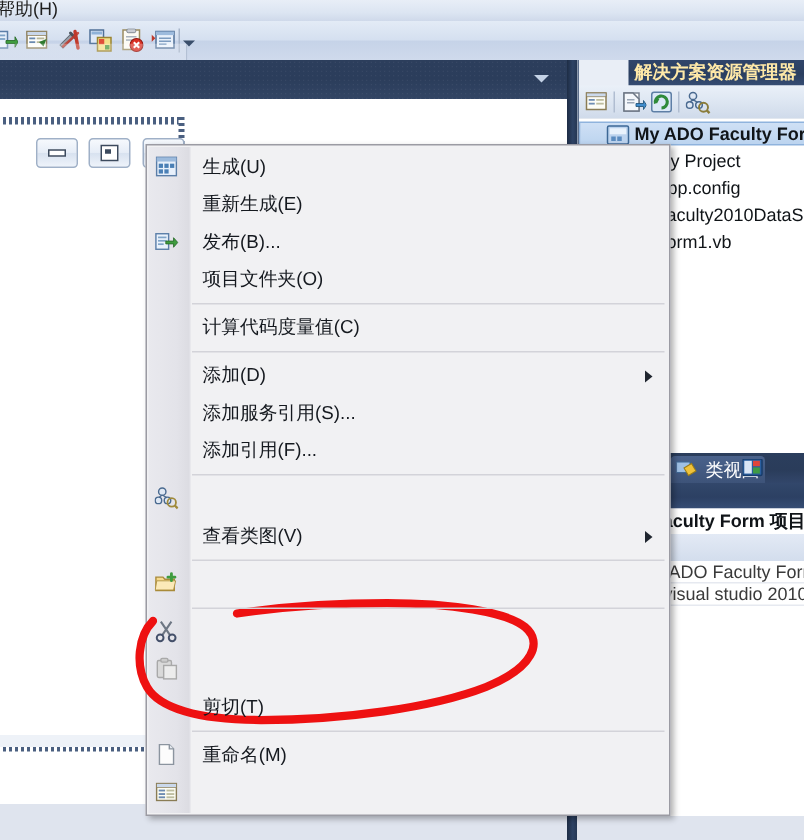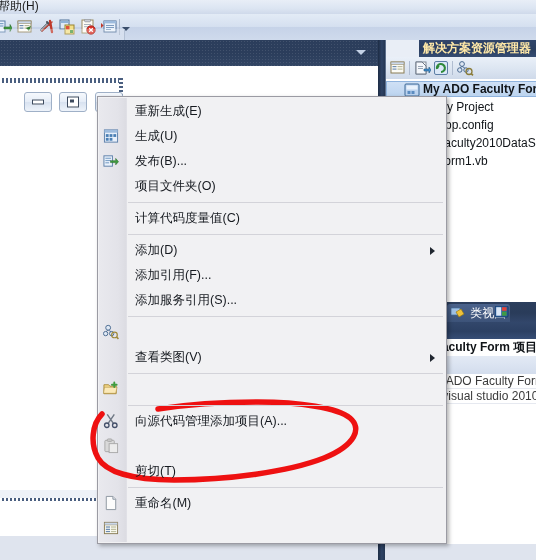--- a/index.html
+++ b/index.html
@@ -517,38 +517,38 @@
         <span class="hline"></span>
       </div>
       <div class="props-footband"></div>
     </div>
   </div>
 
   <div class="ctxmenu">
     <div class="ctx-gutter"></div>
 
     <div class="ctxitem">
-      <span>重新生成(E)</span>
-    </div>
-
-    <div class="ctxitem">
       <span class="ctxicon">
         <svg class="ic" width="17" height="17" viewBox="0 0 17 17">
           <rect x="1.5" y="2" width="14" height="13" fill="#e8f0fb" stroke="#5b7ea8"></rect>
           <rect x="1.5" y="2" width="14" height="3" fill="#9dbbdd"></rect>
           <rect x="3" y="6.5" width="3" height="3" fill="#4a7fb5"></rect>
           <rect x="7" y="6.5" width="3" height="3" fill="#4a7fb5"></rect>
           <rect x="11" y="6.5" width="3" height="3" fill="#4a7fb5"></rect>
           <rect x="3" y="10.5" width="3" height="3" fill="#4a7fb5"></rect>
           <rect x="7" y="10.5" width="3" height="3" fill="#4a7fb5"></rect>
         </svg>
       </span>
       <span>生成(U)</span>
     </div>
 
+    <div class="ctxitem">
+      <span>重新生成(E)</span>
+    </div>
+
 
     <div class="ctxitem">
       <span class="ctxicon">
         <svg class="ic" width="17" height="17" viewBox="0 0 17 17">
           <rect x="1" y="3" width="9" height="11" fill="#eaf2fc" stroke="#5b7ea8"></rect>
           <rect x="2.5" y="5" width="6" height="1.2" fill="#7fa3c7"></rect>
           <rect x="2.5" y="7.4" width="6" height="1.2" fill="#7fa3c7"></rect>
           <rect x="2.5" y="9.8" width="4" height="1.2" fill="#7fa3c7"></rect>
           <path d="M8 8.2 L13.5 8.2 L13.5 5.8 L16.5 9.2 L13.5 12.6 L13.5 10.2 L8 10.2 Z" fill="#3f9c3f" stroke="#2a6b2a" stroke-width=".6"></path>
         </svg>
@@ -567,25 +567,25 @@
     </div>
 
     <div class="ctxsep"></div>
 
     <div class="ctxitem">
       <span>添加(D)</span>
       <span class="arrow"></span>
     </div>
 
     <div class="ctxitem">
+      <span>添加服务引用(S)...</span>
+    </div>
+
+    <div class="ctxitem">
       <span>添加引用(F)...</span>
-    </div>
-
-    <div class="ctxitem">
-      <span>添加服务引用(S)...</span>
     </div>
 
     <div class="ctxsep"></div>
 
     <div class="ctxitem">
       <span class="ctxicon">
         <svg class="ic" width="17" height="17" viewBox="0 0 17 17">
           <circle cx="5.5" cy="4" r="2.6" fill="#dfe8f4" stroke="#4a6a90"></circle>
           <circle cx="2.8" cy="10.2" r="2.3" fill="#dfe8f4" stroke="#4a6a90"></circle>
           <circle cx="9.2" cy="10.2" r="2.3" fill="#dfe8f4" stroke="#4a6a90"></circle>
@@ -618,21 +618,20 @@
     <div class="ctxsep"></div>
 
     <div class="ctxitem">
       <span class="ctxicon">
         <svg class="ic" width="17" height="17" viewBox="0 0 17 17">
           <path d="M4.5 1.5 L11 11 M12 1.5 L5.5 11" stroke="#6e7784" stroke-width="1.5"></path>
           <circle cx="4" cy="13" r="2.4" fill="none" stroke="#44506a" stroke-width="1.4"></circle>
           <circle cx="12.5" cy="13" r="2.4" fill="none" stroke="#44506a" stroke-width="1.4"></circle>
         </svg>
       </span>
-      <span>向源代码管理添加项目(A)...</span>
       <span class="sc"></span>
     </div>
 
     <div class="ctxitem disabled">
       <span class="ctxicon">
         <svg class="ic" width="17" height="17" viewBox="0 0 17 17">
           <rect x="2" y="2.5" width="10" height="12" rx="1" fill="#d9d9d9" stroke="#a9a9a9"></rect>
           <rect x="4.5" y="1" width="5" height="2.6" rx="1" fill="#cccccc" stroke="#a9a9a9"></rect>
           <rect x="6.5" y="6" width="9" height="9.5" fill="#ececec" stroke="#a9a9a9"></rect>
         </svg>

